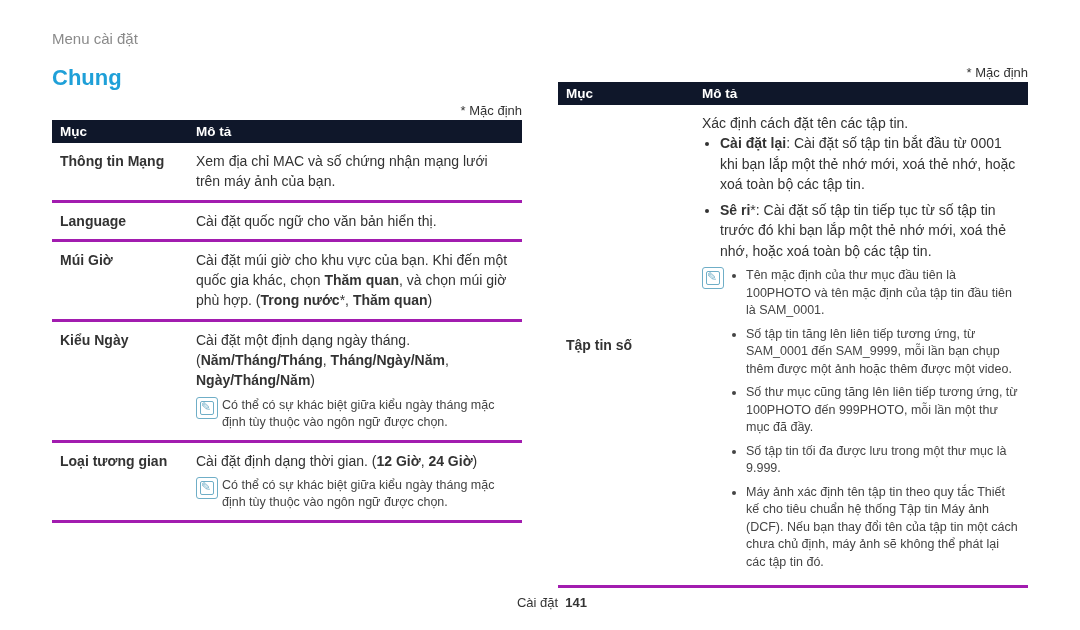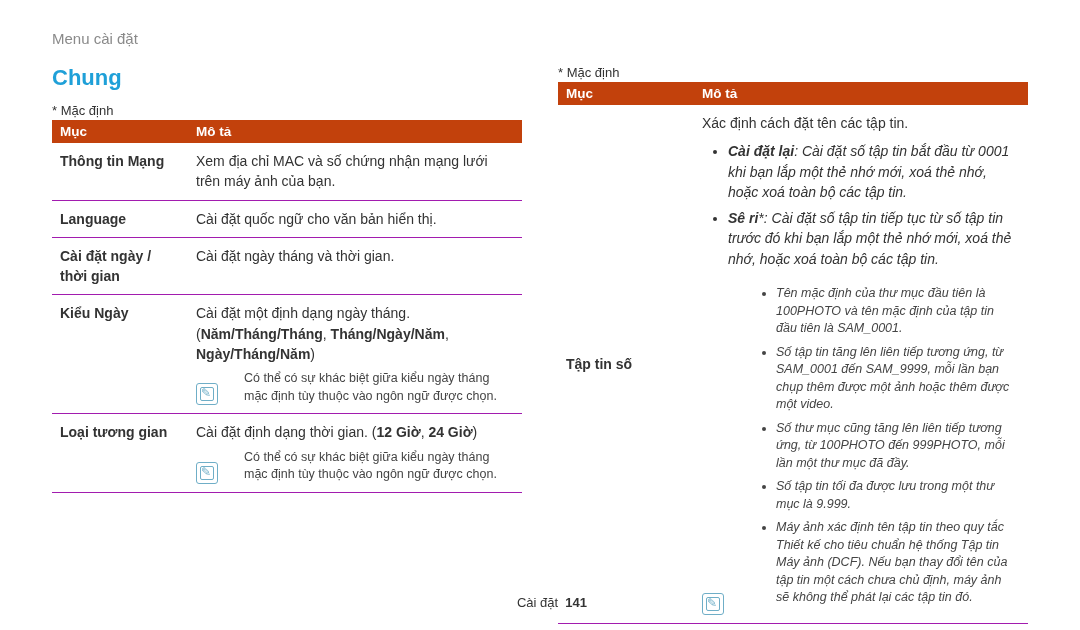--- a/index.html
+++ b/index.html
@@ -31,56 +31,56 @@
     flex: 1;
     min-width: 0;
   }
   .section-title {
     color: #1FA0D8;
     font-size: 22px;
     font-weight: 600;
     margin: 0 0 12px 0;
   }
   .default-note {
-    text-align: left;
+    text-align: right;
     font-size: 13px;
     margin-bottom: 2px;
   }
   table.settings {
     width: 100%;
     border-collapse: collapse;
     font-size: 14px;
   }
   table.settings th {
-    background: #c2410c;
+    background: #0f172a;
     color: #fff;
     text-align: left;
     font-weight: 600;
     padding: 4px 8px;
     font-size: 13.5px;
   }
   table.settings th.col1 { width: 120px; }
   table.settings td {
-    border-bottom: 1px solid #a21caf;
+    border-bottom: 3px solid #a21caf;
     padding: 8px 8px;
     vertical-align: top;
     line-height: 1.45;
   }
   table.settings td.label {
     font-weight: 700;
     width: 120px;
   }
   table.settings td.desc {
     font-weight: normal;
   }
   .note-row {
     display: flex;
-    gap: 26px;
+    gap: 4px;
     margin-top: 6px;
-    align-items: flex-end;
+    align-items: flex-start;
   }
   .note-icon {
     flex: 0 0 22px;
     width: 22px;
     height: 22px;
     border: 1px solid #6FAEC7;
     border-radius: 3px;
     position: relative;
     box-sizing: border-box;
   }
@@ -98,23 +98,22 @@
     top: 1px;
     font-size: 12px;
     color: #6FAEC7;
   }
   .note-text {
     font-size: 12.5px;
     color: #444;
     line-height: 1.4;
   }
   ul.bullets {
-    margin: 8px;
+    margin: 0;
     padding-left: 18px;
-    font-style: italic;
   }
   ul.bullets li {
     margin-bottom: 6px;
   }
   .footer {
     position: absolute;
     bottom: 20px;
     left: 12px;
     width: 100%;
     text-align: center;
@@ -143,22 +142,24 @@
         </tr>
         <tr>
           <td class="label">Thông tin Mạng</td>
           <td class="desc">Xem địa chỉ MAC và số chứng nhận mạng lưới trên máy ảnh của bạn.</td>
         </tr>
         <tr>
           <td class="label">Language</td>
           <td class="desc">Cài đặt quốc ngữ cho văn bản hiển thị.</td>
         </tr>
         <tr>
-          <td class="label">Cài đặt ngày / thời gian</td>
-          <td class="desc">Cài đặt ngày tháng và thời gian.</td>
+          <td class="label">Múi Giờ</td>
+          <td class="desc">
+            <span>Cài đặt múi giờ cho khu vực của bạn. Khi đến một quốc gia khác, chọn </span><b>Thăm quan</b><span>, và chọn múi giờ phù hợp. (</span><b>Trong nước</b><span>*, </span><b>Thăm quan</b><span>)</span>
+          </td>
         </tr>
         <tr>
           <td class="label">Kiểu Ngày</td>
           <td class="desc">
             <span>Cài đặt một định dạng ngày tháng. (</span><b>Năm/Tháng/Tháng</b><span>, </span><b>Tháng/Ngày/Năm</b><span>, </span><b>Ngày/Tháng/Năm</b><span>)</span>
             <div class="note-row">
               <div class="note-icon"></div>
               <div class="note-text">Có thể có sự khác biệt giữa kiểu ngày tháng mặc định tùy thuộc vào ngôn ngữ được chọn.</div>
             </div>
           </td>

